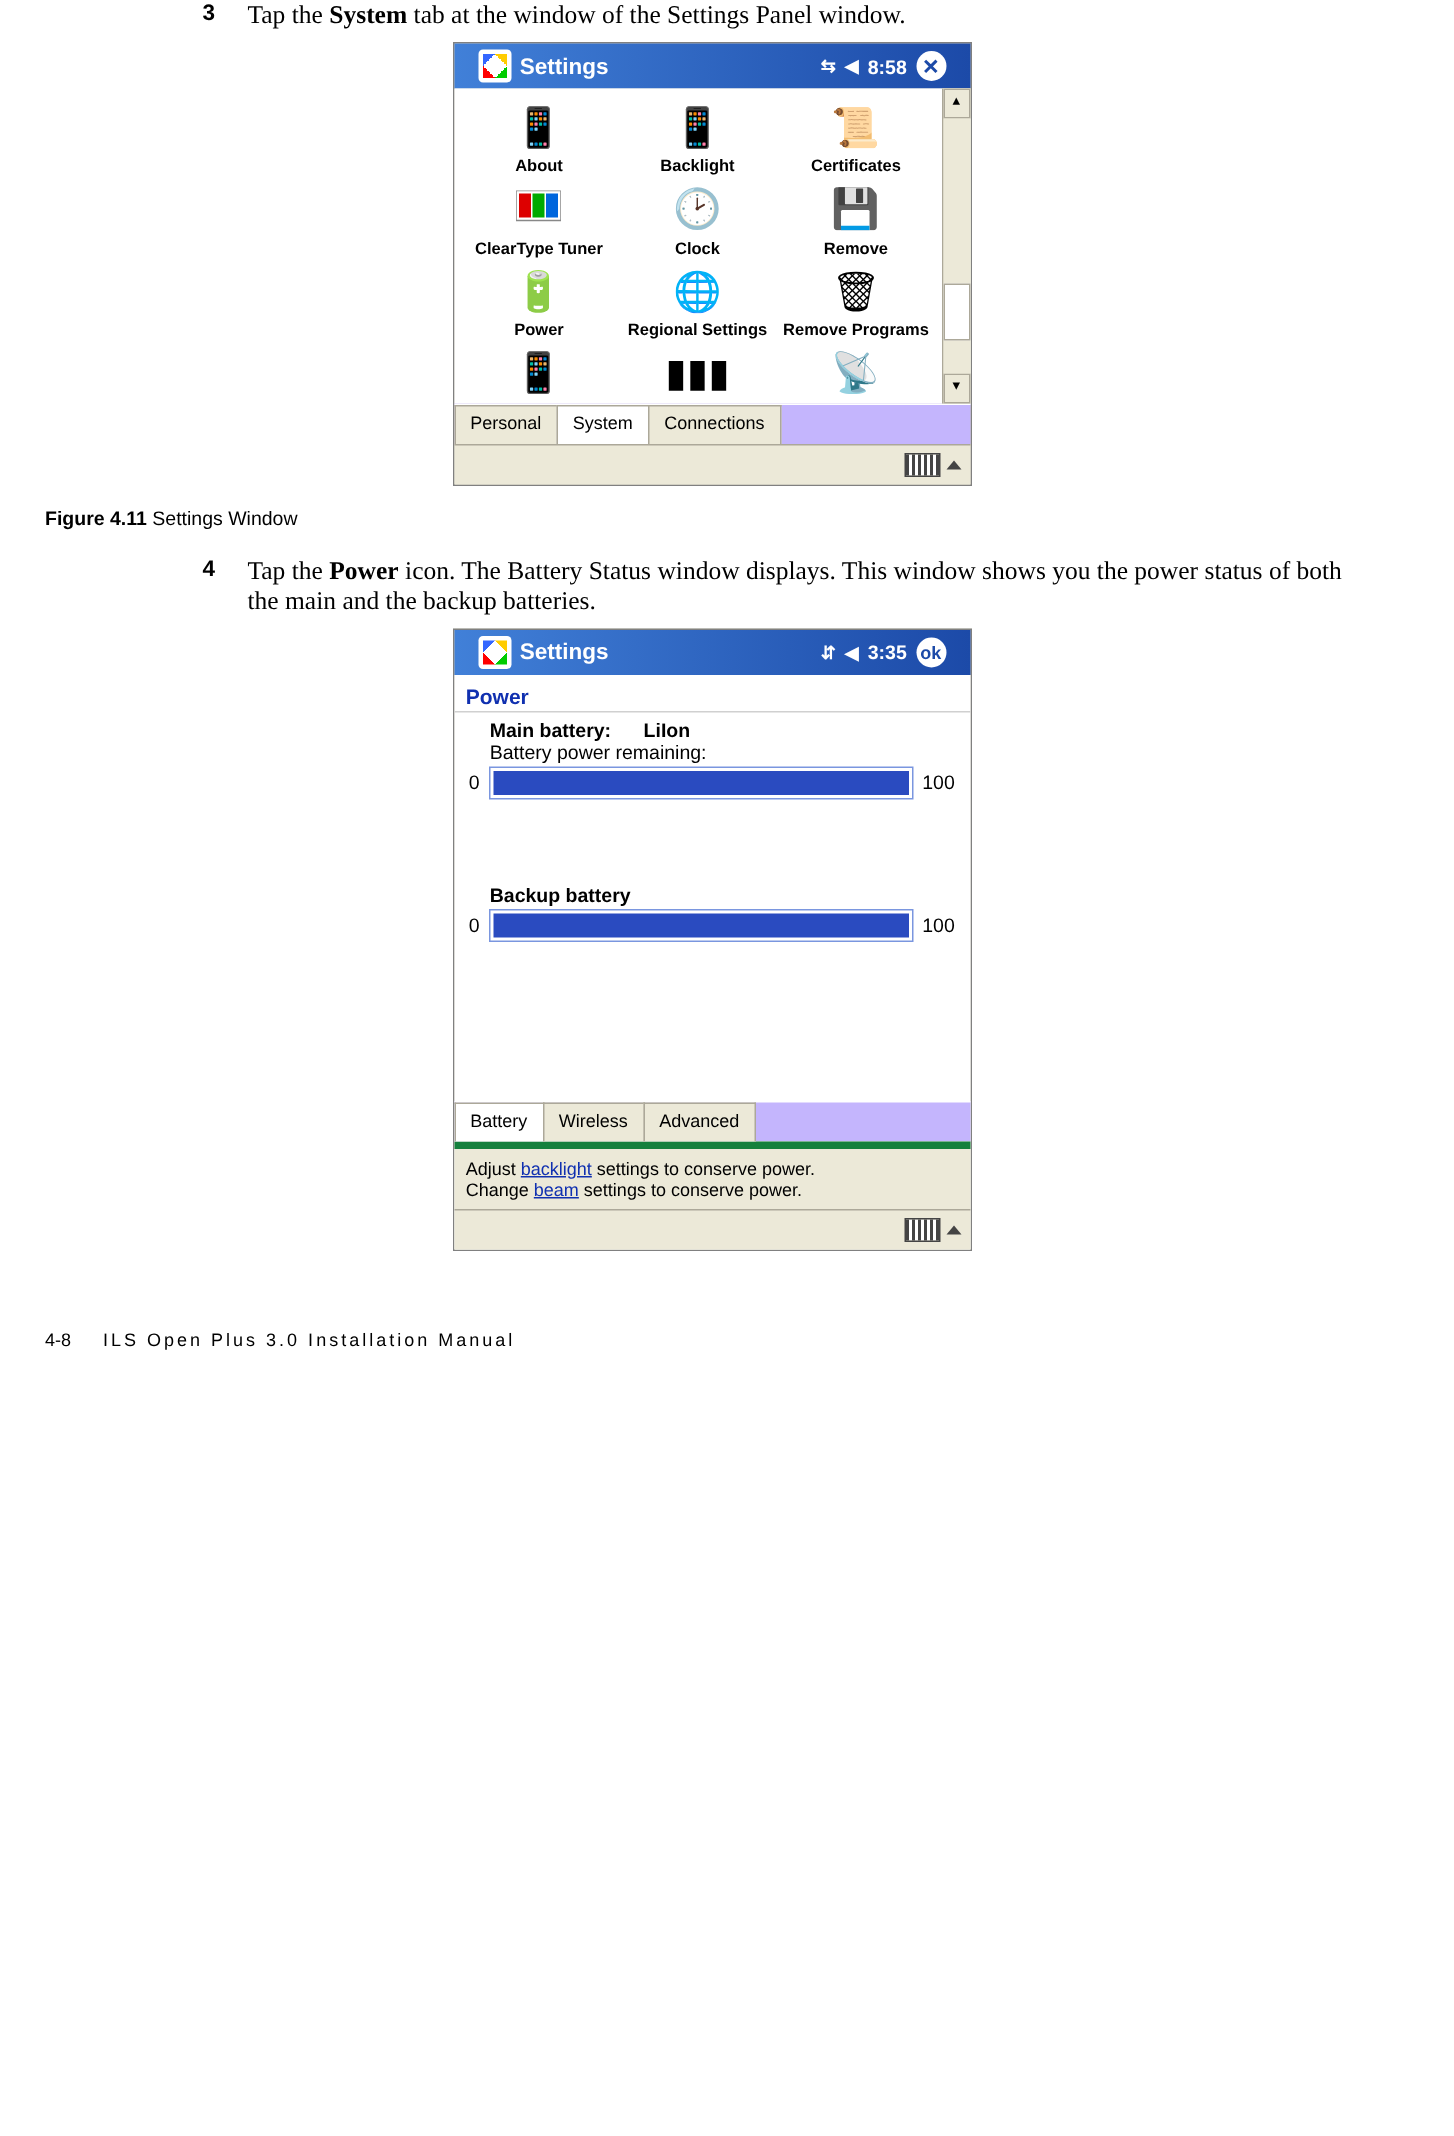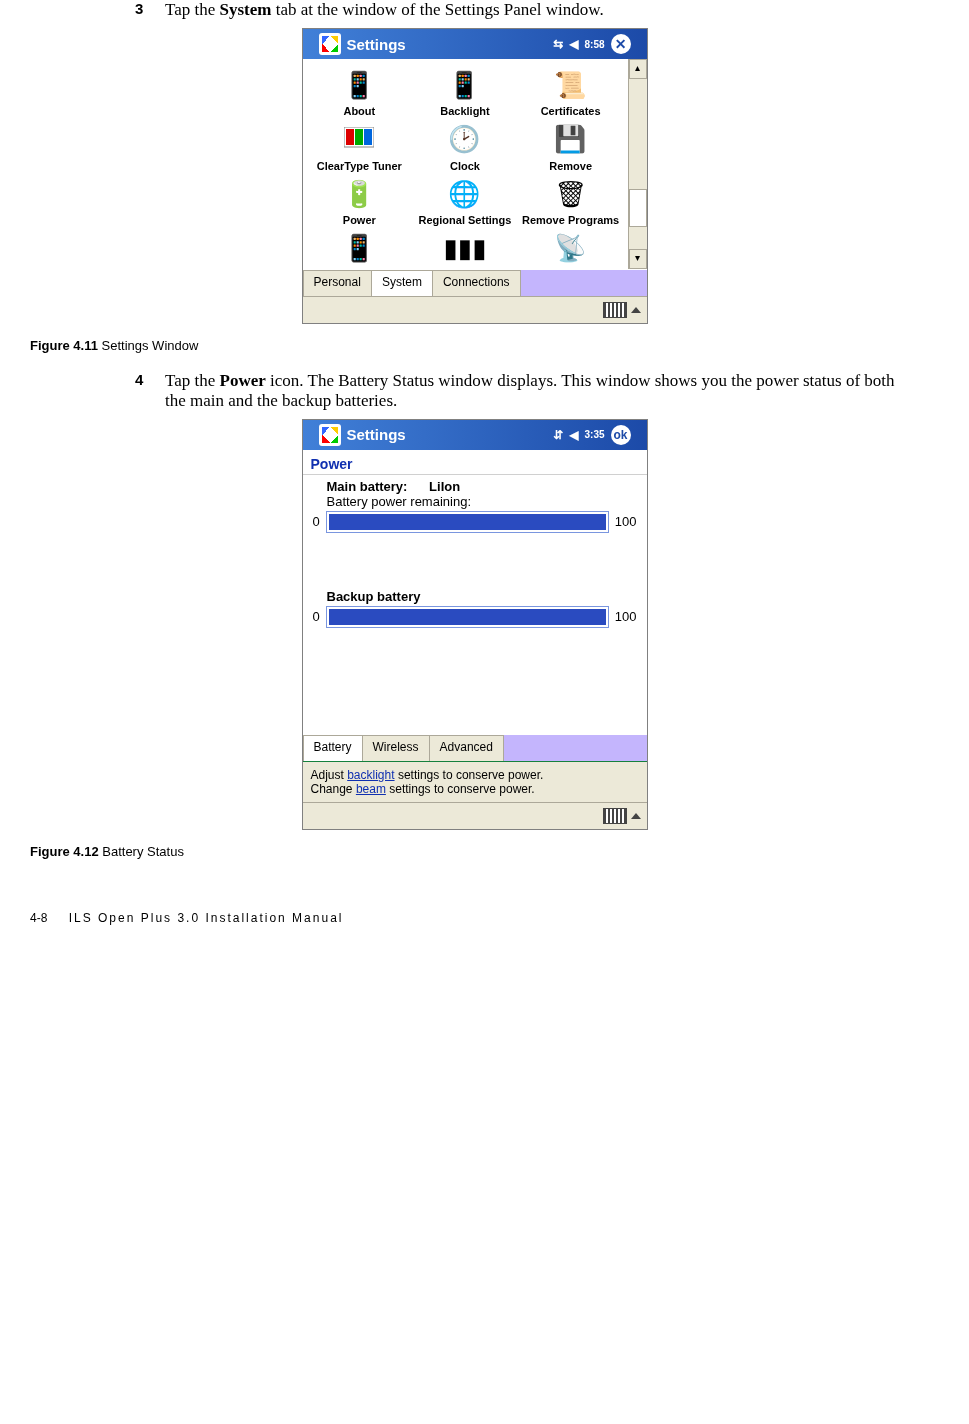--- a/index.html
+++ b/index.html
@@ -71,21 +71,21 @@
     content:"";
     position:absolute; inset:3px;
     background:
       linear-gradient(45deg,#f00 25%,transparent 25%),
       linear-gradient(-45deg,#0c0 25%,transparent 25%),
       linear-gradient(135deg,#36f 25%,transparent 25%),
       linear-gradient(-135deg,#fc0 25%,transparent 25%);
   }
   .tb-title { flex:1; font-size:15px; }
   .tb-icons { display:flex; align-items:center; gap:6px; font-size:12px; }
-  .tb-time { font-weight:bold; font-size:10px; }
+  .tb-time { font-weight:bold; font-size:13px; }
   .close-circle, .ok-circle {
     width:20px; height:20px; border-radius:50%;
     background:#fff; color:#1c4aa8;
     display:flex; align-items:center; justify-content:center;
     font-weight:bold; font-size:12px;
   }
   .close-circle span { font-size:14px; }
 
   
   .settings-body {
@@ -190,21 +190,21 @@
   }
   .bar-outer {
     flex:1; height:20px; border:1px solid #7a96df;
     background:#fff; position:relative;
   }
   .bar-fill {
     position:absolute; inset:2px;
     background:#2a4bc0;
   }
   .links-box {
-    border-top:1px solid #15803d;
+    border-top:5px solid #15803d;
     padding:6px 8px;
     font-size:12px;
     background:#ece9d8;
   }
   .links-box .lnk {
     color:#1030b0; text-decoration:underline;
   }
 
   .footer-line {
     margin-top: 52px;
@@ -408,22 +408,19 @@
         </div>
 
         <div class="bottombar">
           <div class="kbd-icon"></div>
           <div class="tri-up"></div>
         </div>
       </div>
     </div>
   </div>
 
-  <div class="fig-caption">
-    <b>Figure 4.12</b><span> Battery Status</span>
-  </div>
 
   <div class="footer-line">
     <span class="pg">4-8</span>
     <span>ILS Open Plus 3.0 Installation Manual</span>
   </div>
 
 </div>
 
 </body></html>

